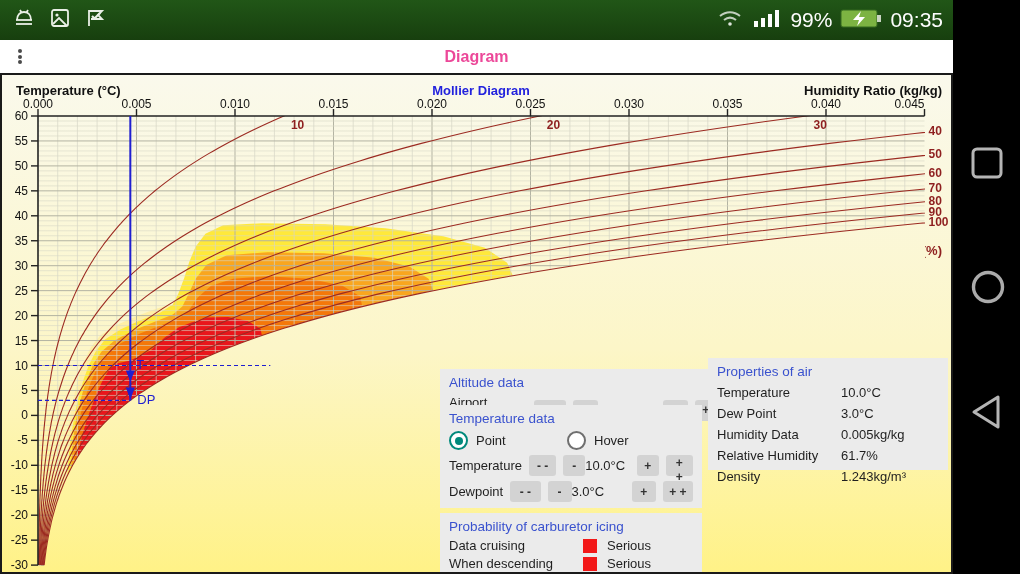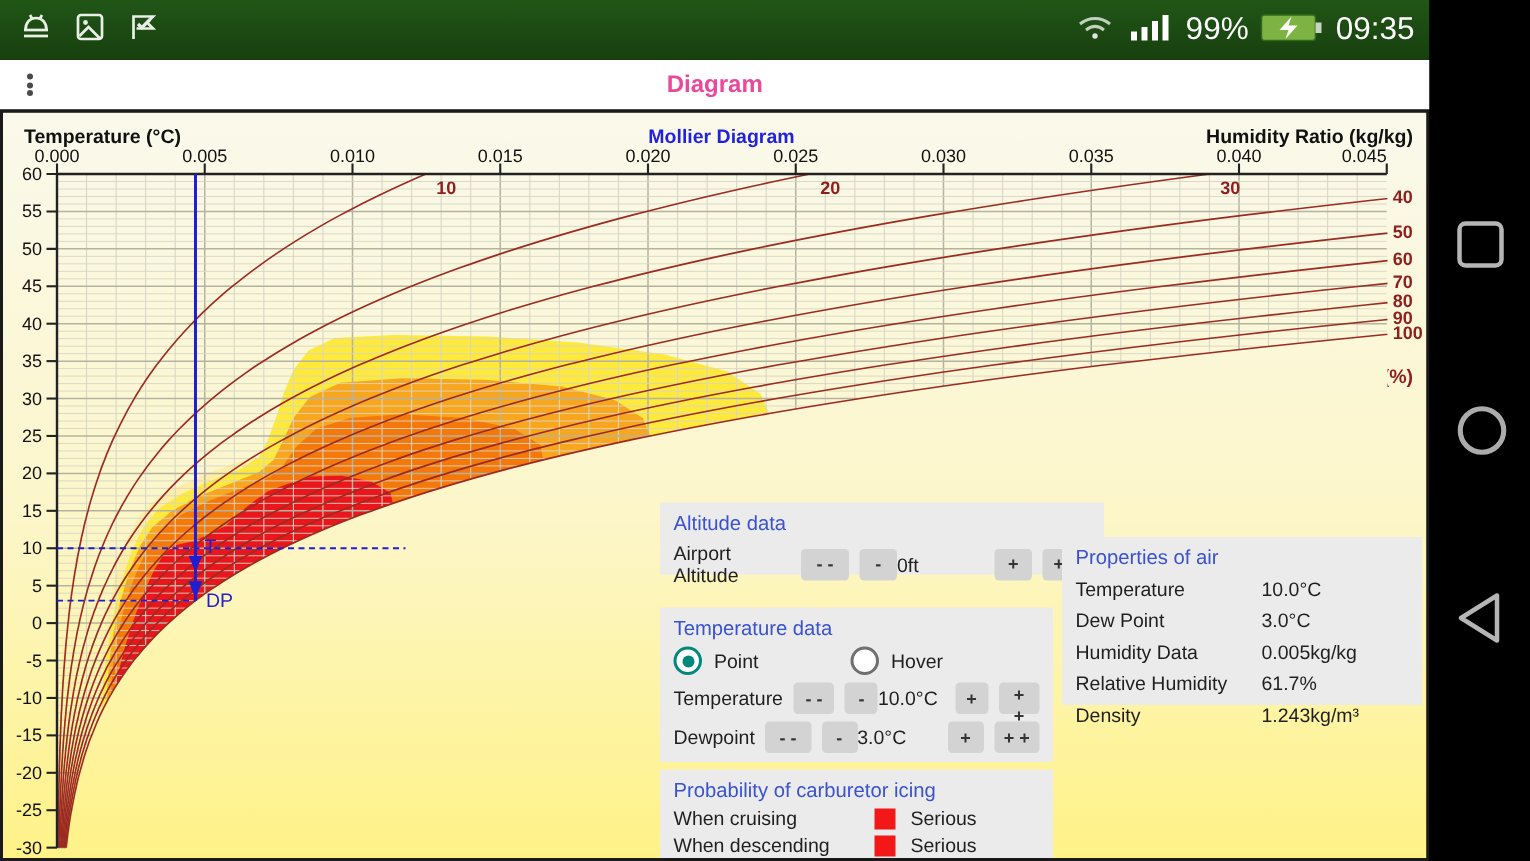--- a/index.html
+++ b/index.html
@@ -355,21 +355,21 @@
         <line x1="36" y1="290.5" x2="268.32537562268897" y2="290.5" stroke="#1f1fd0" stroke-width="1.2" stroke-dasharray="4 3"></line>
         <line x1="36" y1="325.43" x2="128.32537562268897" y2="325.43" stroke="#1f1fd0" stroke-width="1.2" stroke-dasharray="4 3"></line>
         <line x1="128.32537562268897" y1="41" x2="128.32537562268897" y2="325.43" stroke="#1f1fd0" stroke-width="2"></line>
         <polygon points="123.82537562268897,295.5 132.82537562268897,295.5 128.32537562268897,306.5" fill="#1f1fd0"></polygon>
         <polygon points="123.82537562268897,312.43 132.82537562268897,312.43 128.32537562268897,324.43" fill="#1f1fd0"></polygon>
         <text x="134.32537562268897" y="293.5" font-size="13" fill="#1f1fd0">T</text>
         <text x="135.32537562268897" y="329.43" font-size="13" fill="#1f1fd0">DP</text>
       </g>
   </svg>
 
-  <div class="panel" style="left:438px;top:260px;width:296px;height:48px;">
+  <div class="panel" style="left:438px;top:294px;width:296px;height:48px;">
     <div class="panel-title">Altitude data</div>
     <div class="prow">
       <span class="lbl">Airport Altitude</span>
       <button class="stepbtn dbl">- -</button>
       <button class="stepbtn single">-</button>
       <span class="stepval">0ft</span>
       <button class="stepbtn single">+</button>
       <button class="stepbtn dbl">+ +</button>
     </div>
   </div>
@@ -402,21 +402,21 @@
       <button class="stepbtn single">-</button>
       <span class="stepval">3.0°C</span>
       <button class="stepbtn single">+</button>
       <button class="stepbtn dbl">+ +</button>
     </div>
   </div>
 
   <div class="panel" style="left:438px;top:438px;width:262px;height:59px;">
     <div class="panel-title">Probability of carburetor icing</div>
     <div class="prow" style="margin:3px 0;">
-      <span class="lbl">When cruising</span>
+      <span class="lbl">Data cruising</span>
       <span style="width:110px;display:flex;align-items:center;">
         <span class="chip"></span>
         <span>Serious</span>
       </span>
     </div>
     <div class="prow" style="margin:3px 0;">
       <span class="lbl">When descending</span>
       <span style="width:110px;display:flex;align-items:center;">
         <span class="chip"></span>
         <span>Serious</span>

